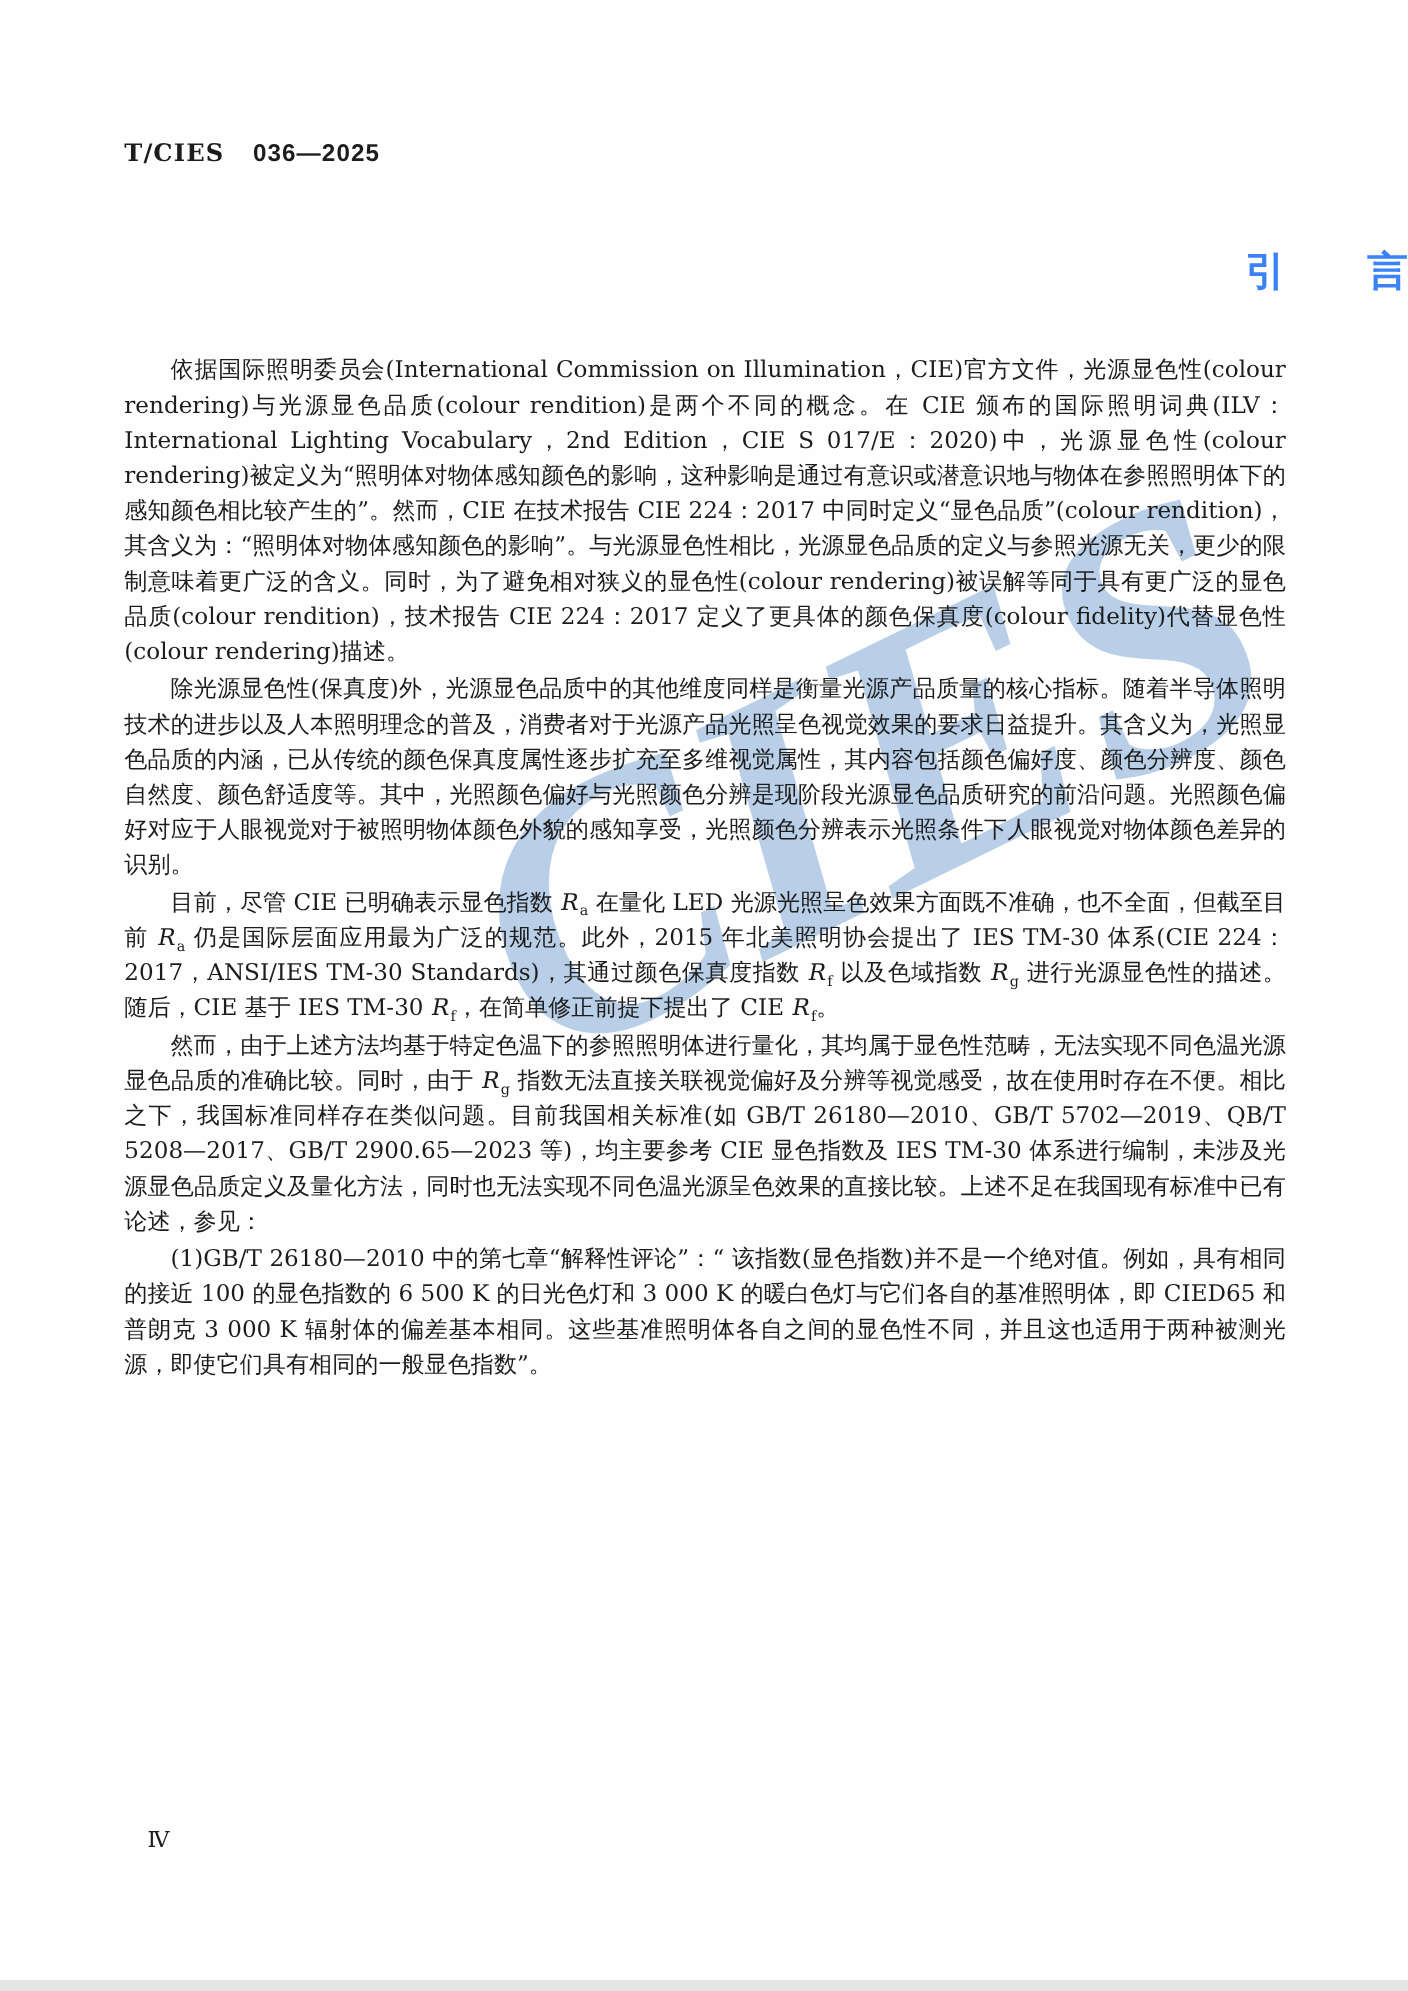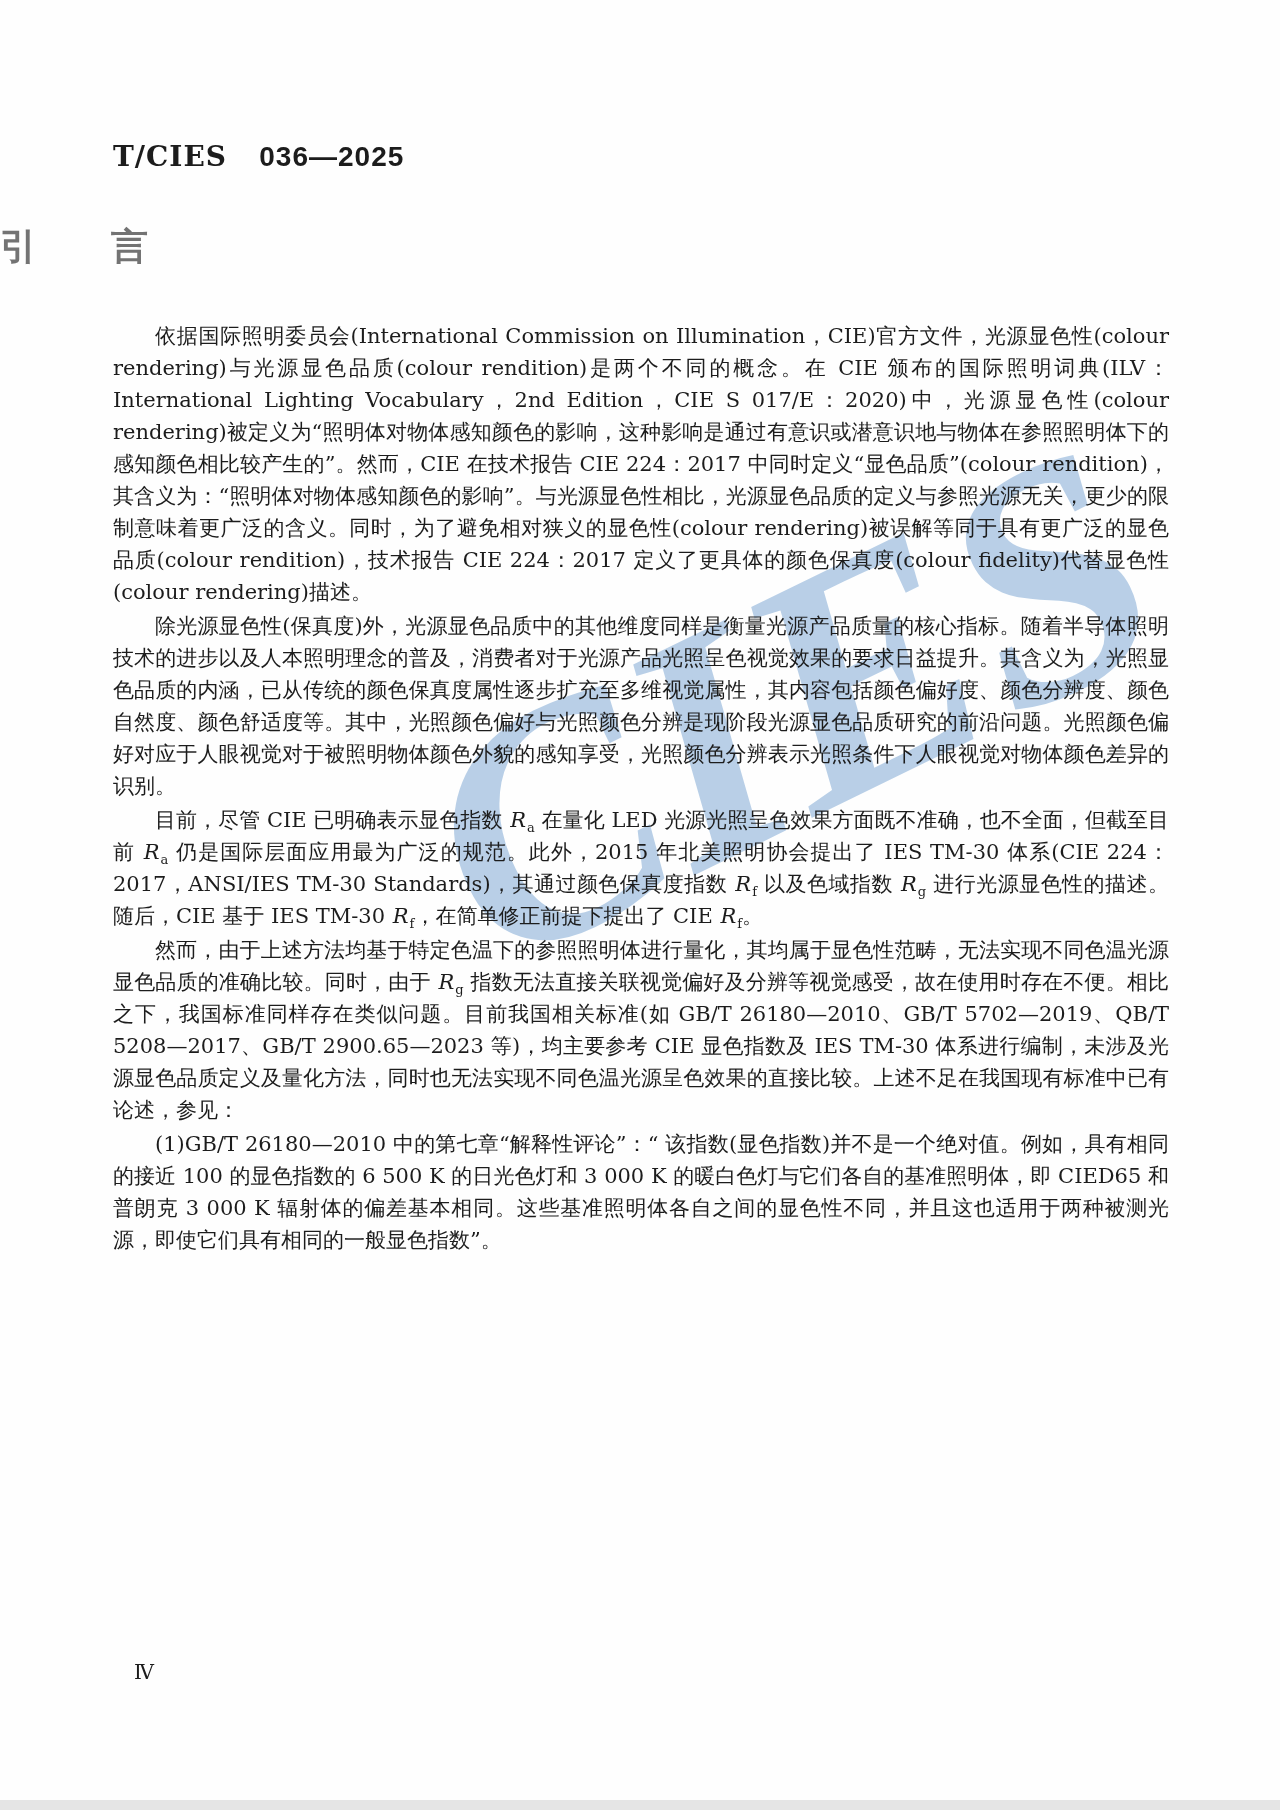--- a/index.html
+++ b/index.html
@@ -11,38 +11,38 @@
     position:relative;
     overflow:hidden;
   }
   .page{
     position:absolute;inset:0;
     background:#fefefe;
     overflow:hidden;
   }
   .doc-code{
     position:absolute;
-    left:113px;top:140px;
-    font-size:28px;
+    left:113px;top:126px;
+    font-size:22px;
     font-weight:bold;
     letter-spacing:1px;
     z-index:2;
   }
   .doc-code .code-number{
     font-family:"Liberation Sans",sans-serif;
     font-weight:600;
   }
   .doc-title{
     position:absolute;
     left:0;top:222px;
     width:100%;
-    text-align:left;
+    text-align:right;
     font-size:37px;
     font-weight:bold;
-    color:#737373;
+    color:#3b82f6;
     z-index:2;
   }
   .watermark{
     position:absolute;
     left:290px;top:540px;
     width:1000px;
     text-align:center;
     font-family:"Liberation Serif",serif;
     font-style:italic;
     font-weight:bold;

